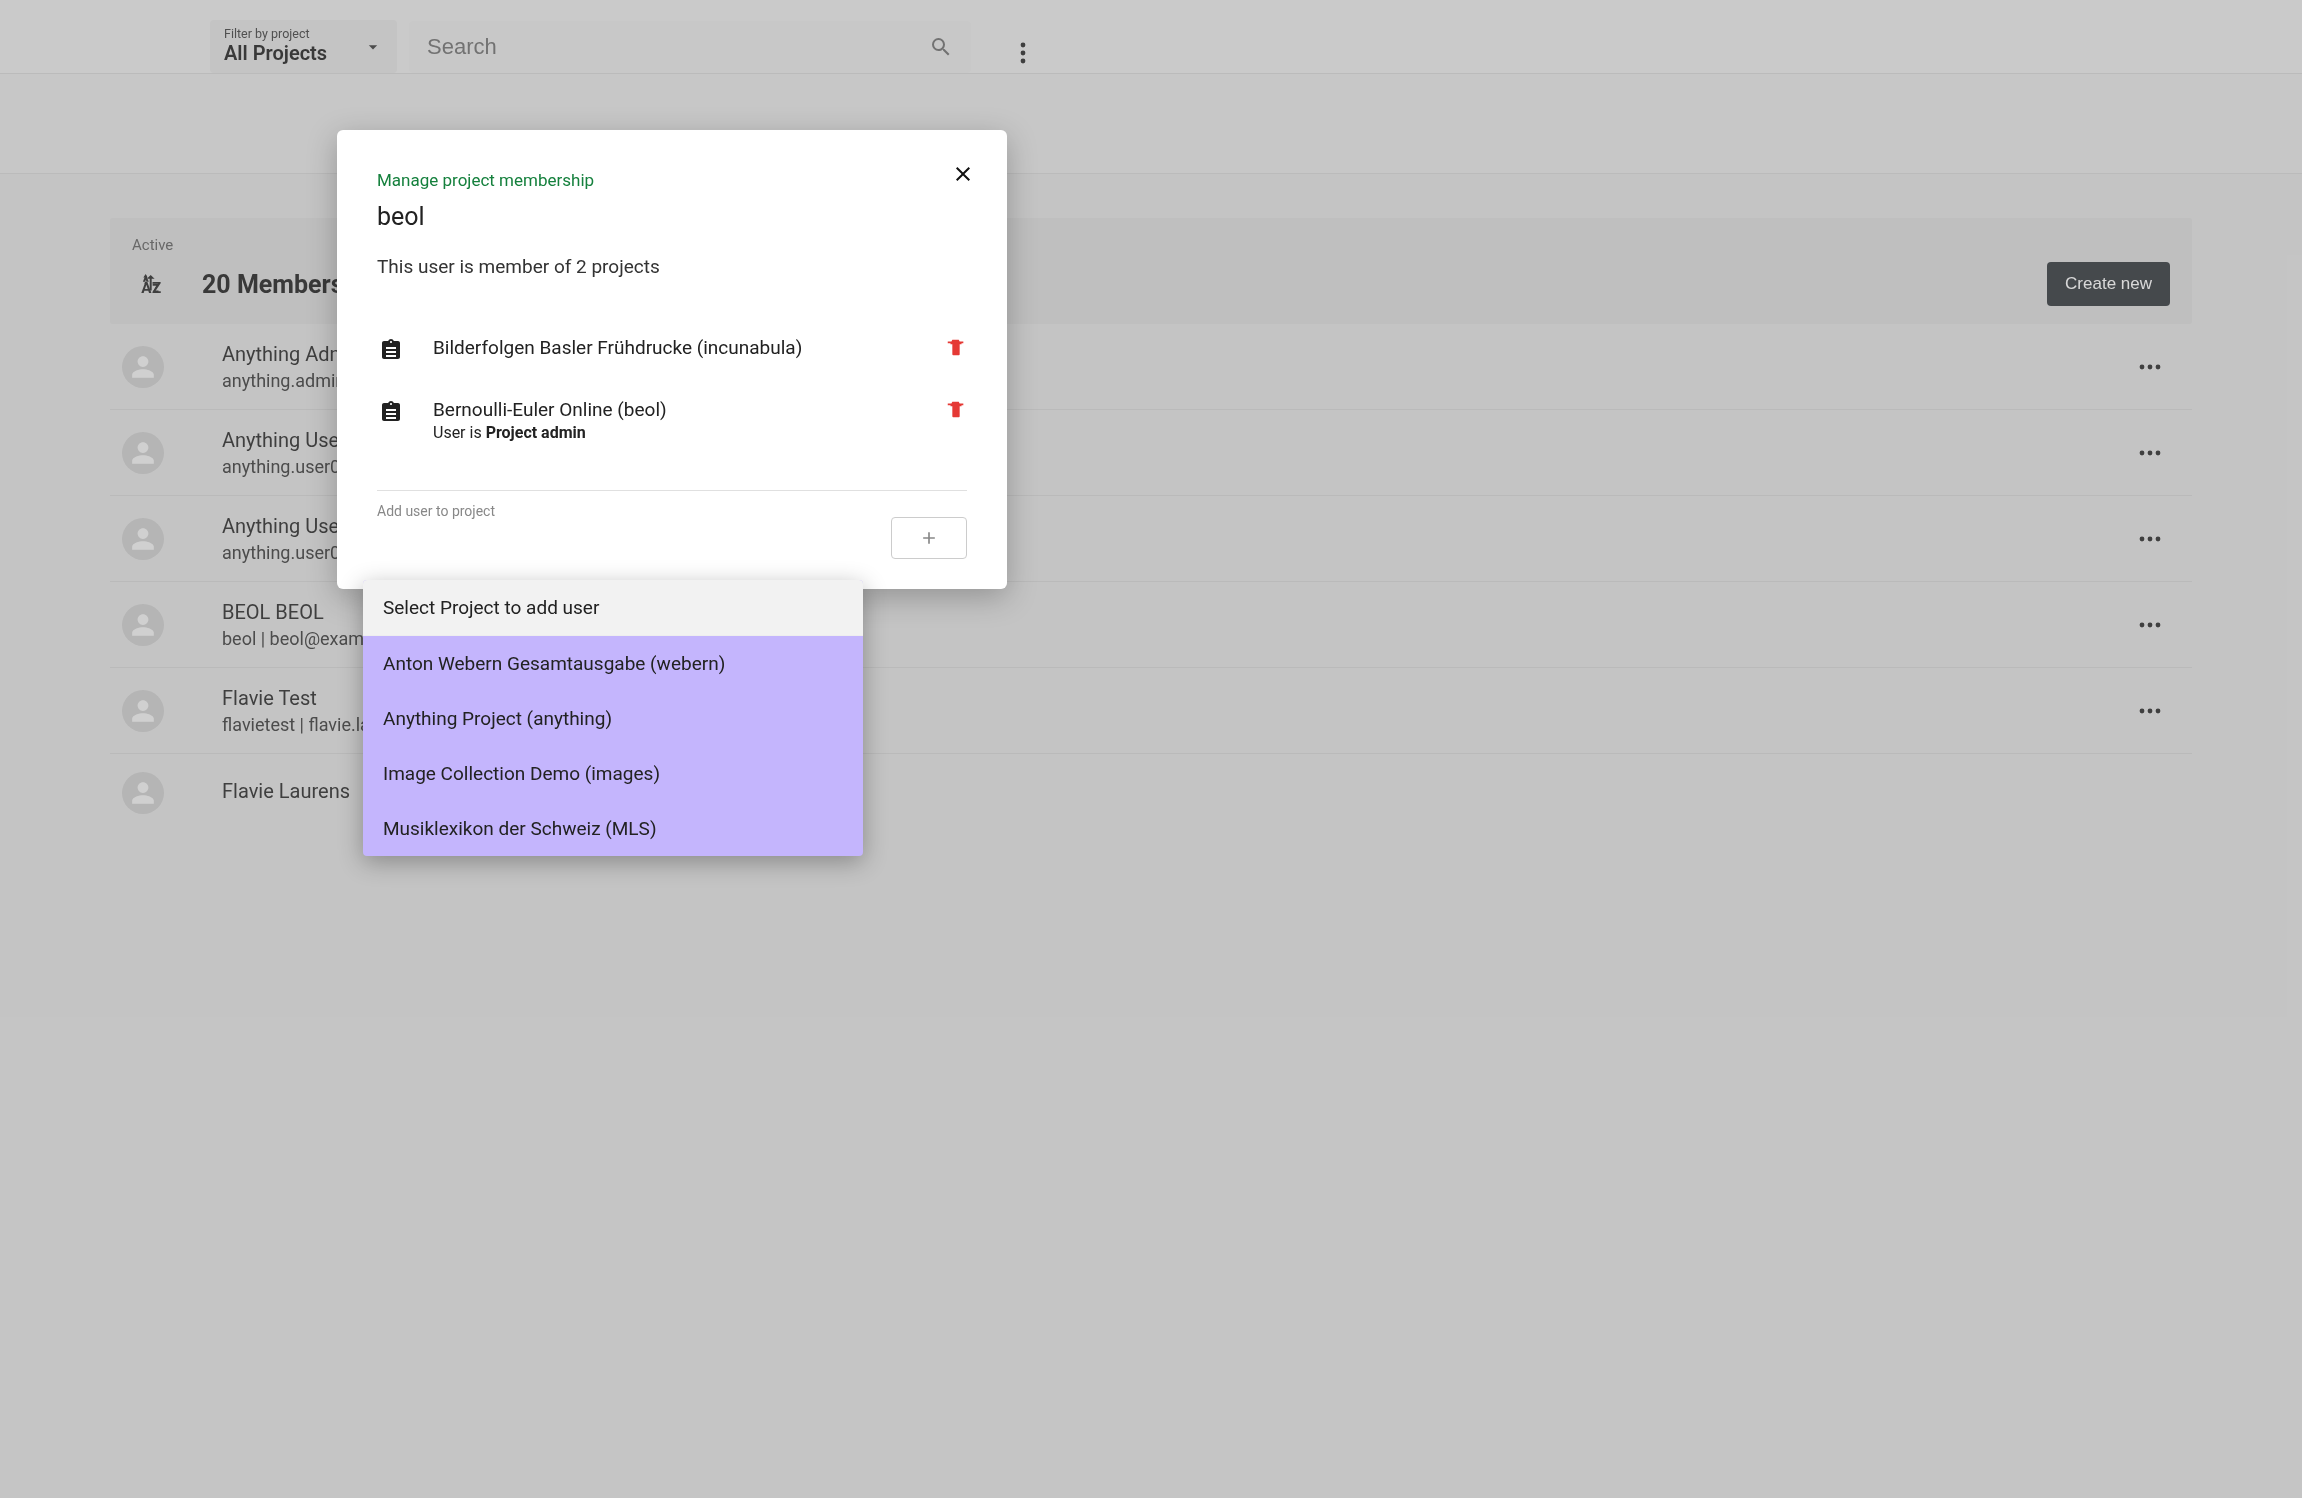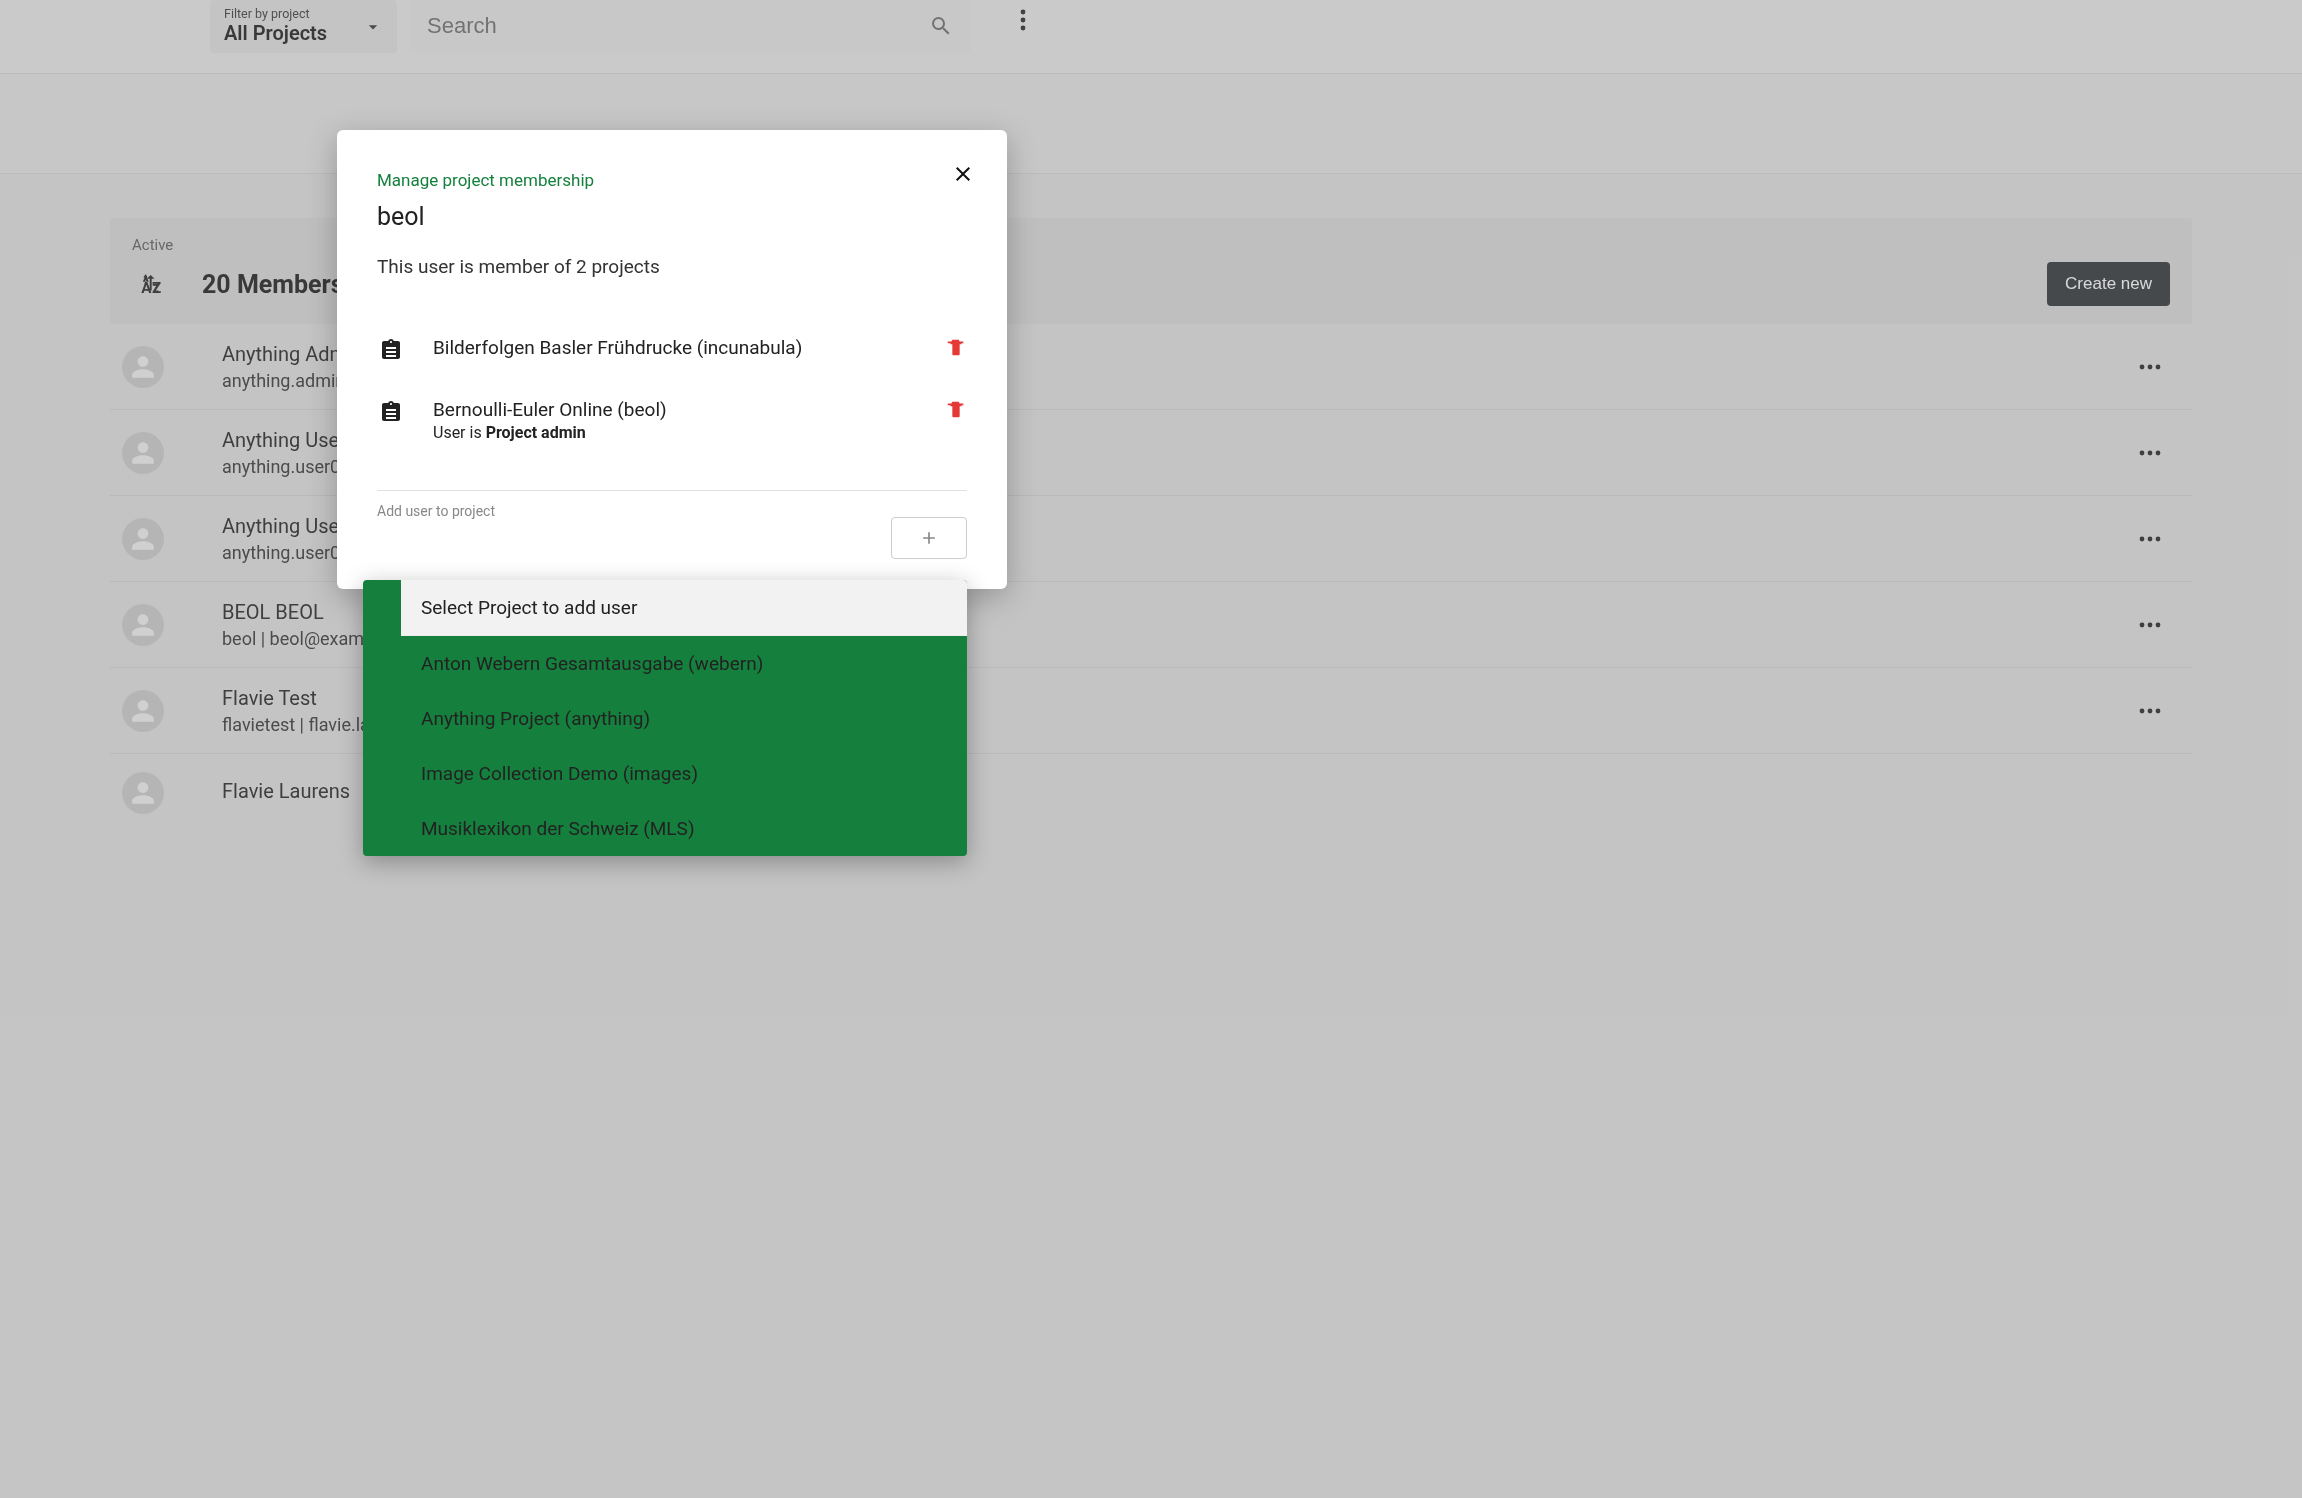--- a/index.html
+++ b/index.html
@@ -11,21 +11,21 @@
     font-size: 16px;
     position: relative;
     overflow: hidden;
   }
 
   
   .topbar {
     background: #ededed;
     height: 74px;
     display: flex;
-    align-items: flex-start;
+    align-items: flex-end;
     padding-left: 210px;
     gap: 12px;
     border-bottom: 1px solid #d9d9d9;
   }
   .filter-box {
     background: #e4e4e4;
     border-radius: 4px;
     padding: 6px 70px 8px 14px;
     position: relative;
     cursor: pointer;
@@ -220,26 +220,25 @@
     display:flex; align-items:center; justify-content:center;
     cursor: pointer;
     margin-left: auto;
   }
 
   
   .dropdown {
     position: absolute;
     top: 580px;
     left: 363px;
-    width: 604px;
-    background: #15803d;
+    width: 500px;
+    background: #c4b5fd;
     border-radius: 4px;
     box-shadow: 0 6px 24px rgba(0,0,0,0.3);
     overflow: hidden;
-    padding-left: 38px;
   }
   .dropdown-item {
     padding: 16px 20px;
     font-size: 19px;
     color: #222;
     cursor: pointer;
   }
   .dropdown-item.selected {
     background: #f2f2f2;
     border-bottom: 1px solid #eee;

